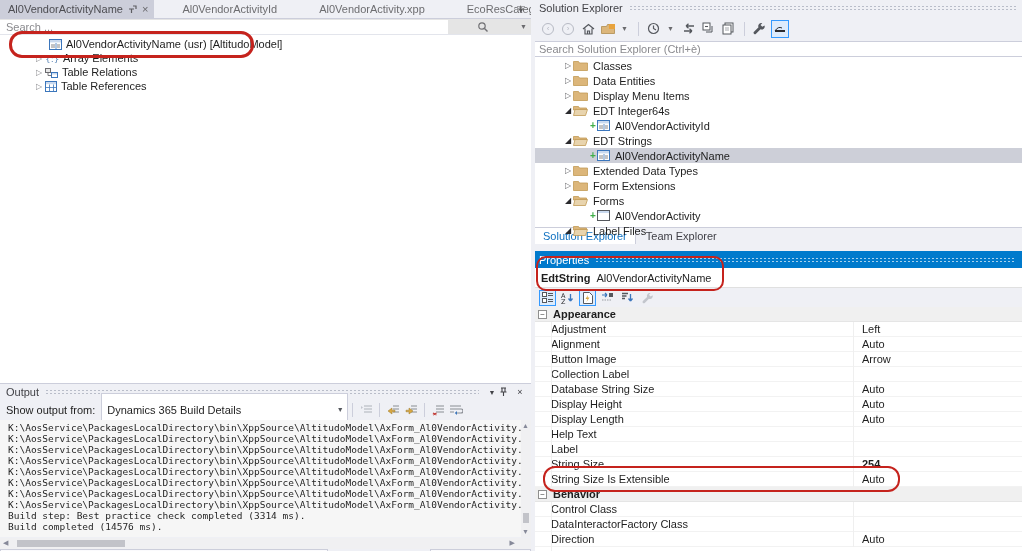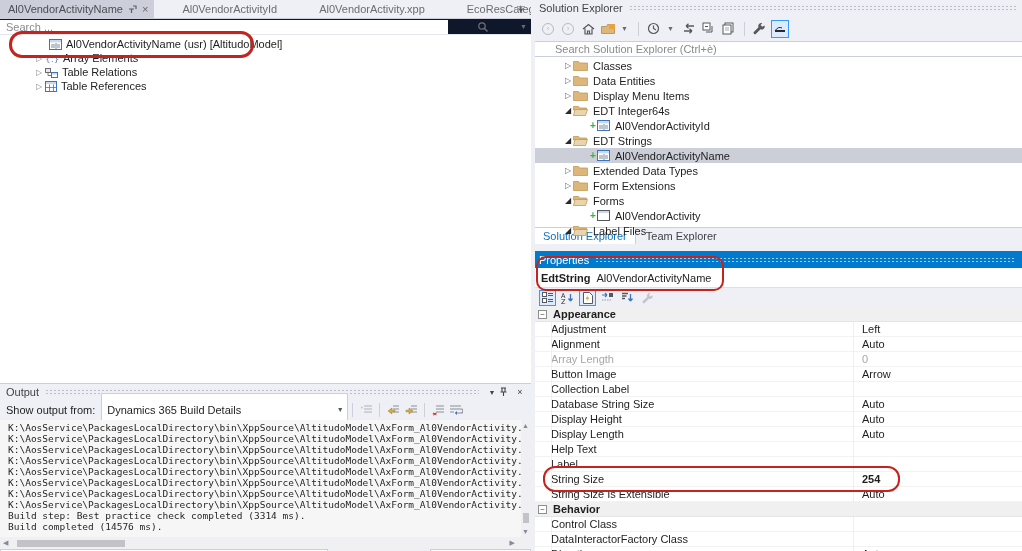--- a/index.html
+++ b/index.html
@@ -16,21 +16,21 @@
   .sep { width:1px; height:14px; background:#cccedb; margin:0 4px; }
 
   
   .left { position:absolute; left:0; top:0; width:531px; height:551px; }
   .doc-tabbar { position:absolute; left:0; top:0; width:531px; height:18px; background:#eff0f5; display:flex; align-items:stretch; }
   .tab-active { background:#ccceda; color:#4d4d52; display:flex; align-items:center; gap:5px; padding:0 6px 0 8px; }
   .tab-inactive { color:#6d6d70; display:flex; align-items:center; padding:0 14px; margin-left:14px; }
   .tab-x { color:#68686c; font-size:11px; line-height:1; }
   .tab-overflow { position:absolute; right:4px; top:3px; width:12px; height:12px; color:#58585c; font-size:8px; line-height:5px; text-align:center; }
   .doc-body { position:absolute; left:0; top:18px; width:531px; height:365px; background:#fff; border-top:1px solid #cccedb; }
-  .doc-search { position:absolute; left:0; top:0; width:531px; height:16px; background:#0f172a; border-bottom:1px solid #e3e5ec; display:flex; align-items:center;gap:29px; }
+  .doc-search { position:absolute; left:0; top:0; width:531px; height:16px; background:#e5e5e5; border-bottom:1px solid #e3e5ec; display:flex; align-items:center;gap:29px; }
   .doc-search input { flex:1; border:none; outline:none; font:11px "Liberation Sans",sans-serif; color:#1e1e1e; padding-left:6px; height:14px; }
   .doc-search input::placeholder { color:#8a8a8e; }
   .caret { color:#6a6a6e; font-size:7px; margin:0 4px 0 2px; }
   .dtree { position:absolute; left:0; top:18px; width:531px;padding-left:29px; }
   .drow { height:14px; display:flex; align-items:center; }
   .expander { width:12px; text-align:center; color:#8a8a8e; font-size:8px; margin-left:4px; }
   .drow .lbl { margin-left:4px; }
 
   
   .output { position:absolute; left:0; top:383px; width:531px; height:168px; background:#eff0f5; border-top:1px solid #cccedb; }
@@ -58,21 +58,21 @@
   .splitter { position:absolute; left:531px; top:0; width:4px; height:551px; background:#eff0f5; }
 
   
   .right { position:absolute; left:535px; top:0; width:487px; height:551px; background:#eff0f5; }
   .se-title { height:16px; display:flex; align-items:center; padding-left:4px; color:#424247; }
   .se-toolbar { height:25px; display:flex; align-items:center; padding-left:4px; gap:2px; }
   .tbtn { width:18px; height:18px; display:flex; align-items:center; justify-content:center; }
   .tbtn.sel { border:1px solid #3399ff; background:#dcebfc; }
   .navcircle { width:12px; height:12px; border:1px solid #b7bac4; border-radius:50%; color:#b7bac4; font-size:8px; line-height:10px; text-align:center; }
   .se-search { height:16px; background:#fff; border:1px solid #cccedb; border-left:none; border-right:none; display:flex; align-items:center; }
-  .se-search input { flex:1; border:none; outline:none; font:11px "Liberation Sans",sans-serif; padding-left:20px; height:13px; background:transparent; }
+  .se-search input { flex:1; border:none; outline:none; font:11px "Liberation Sans",sans-serif; padding-left:4px; height:13px; background:transparent; }
   .se-search input::placeholder { color:#8a8a8e; }
   .se-tree { position:relative; height:170px; background:#fff; padding-top:1px; }
   .srow { height:15px; display:flex; align-items:center; }
   .srow.selected { background:#cdcfd8; }
   .srow .exp { width:10px; text-align:center; color:#6a6a6e; font-size:8px; }
   .srow .plus { color:#3fae49; font-size:10px; width:7px; font-weight:bold; }
   .srow .lbl { margin-left:5px; }
   .ind1 { margin-left:28px; } .ind2 { margin-left:55px; }
   .se-tabs { height:17px; background:#eff0f5; border-top:1px solid #cccedb; display:flex; align-items:stretch; }
   .se-tab-active { background:#fff; color:#0e70c0; padding:2px 8px 0; border-right:1px solid #cccedb; }
@@ -531,24 +531,20 @@
         <span>Appearance</span>
       </div>
       <div class="prow">
           <span class="pname">Adjustment</span>
           <span class="pval">Left</span>
         </div>
       <div class="prow">
           <span class="pname">Alignment</span>
           <span class="pval">Auto</span>
         </div>
-      <div class="prow ro">
-          <span class="pname">Array Length</span>
-          <span class="pval">0</span>
-        </div>
       <div class="prow">
           <span class="pname">Button Image</span>
           <span class="pval">Arrow</span>
         </div>
       <div class="prow">
           <span class="pname">Collection Label</span>
           <span class="pval"></span>
         </div>
       <div class="prow">
           <span class="pname">Database String Size</span>

